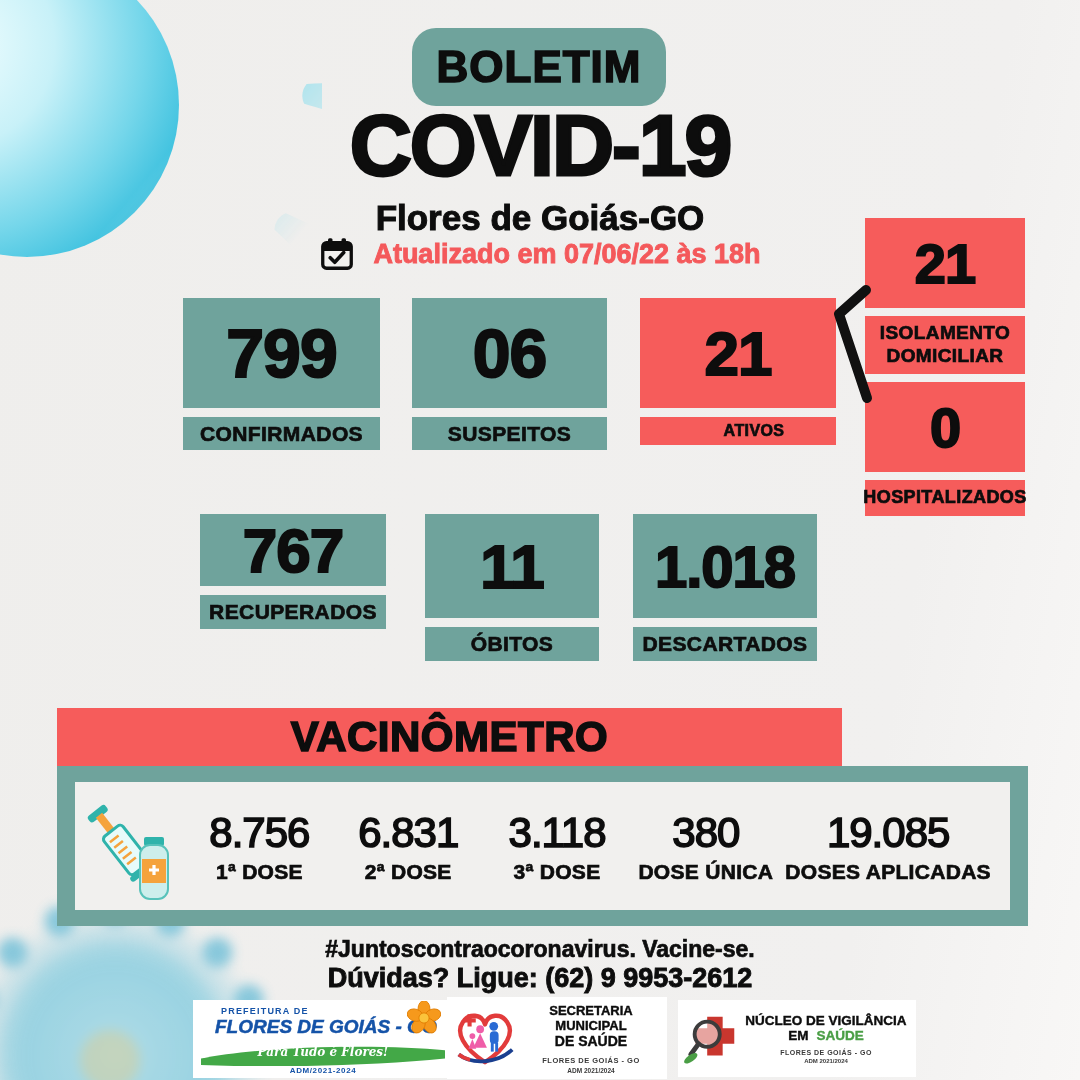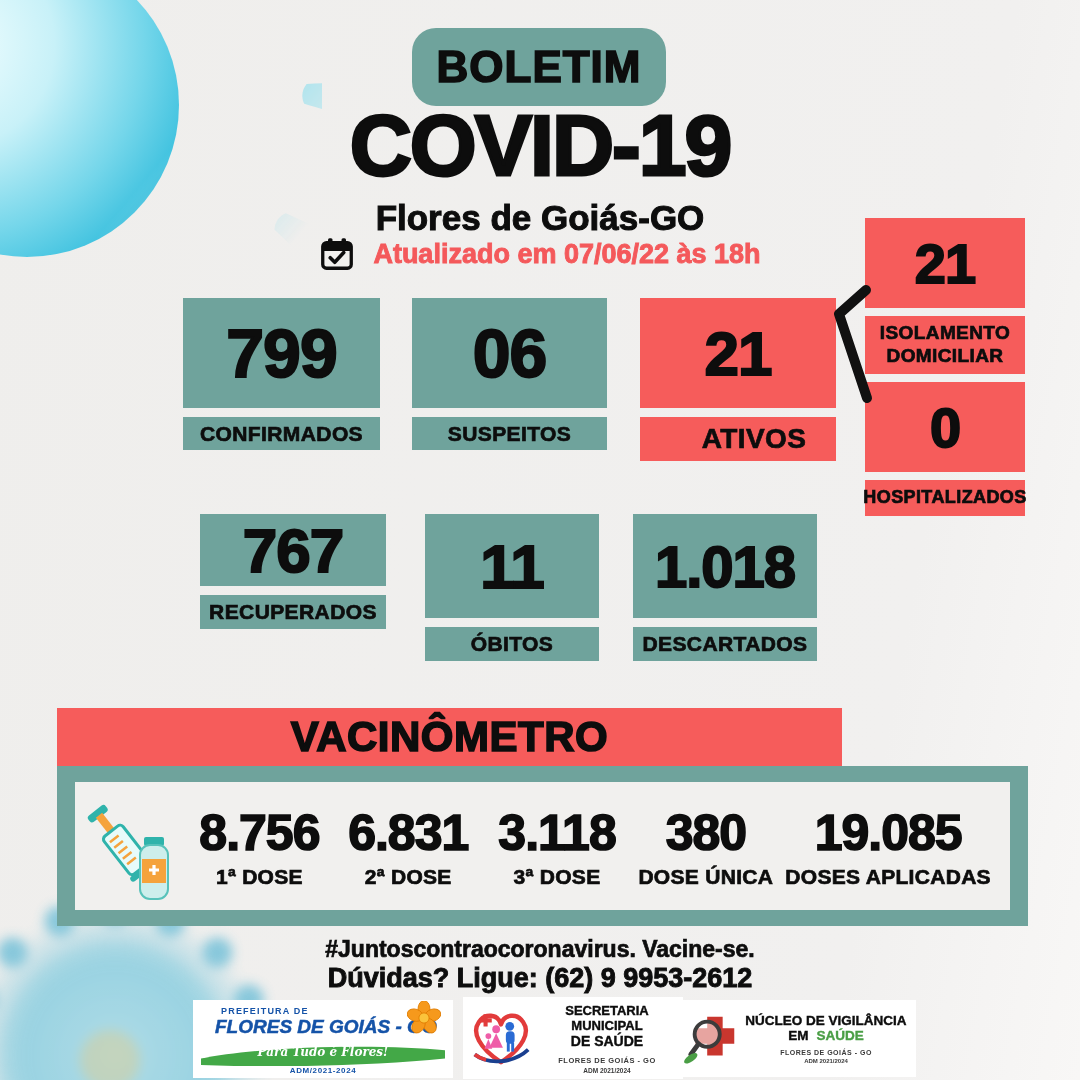--- a/index.html
+++ b/index.html
@@ -34,37 +34,37 @@
   
   .vax-banner{position:absolute;left:57px;top:708px;width:785px;height:58px;background:#F65C5B;
     display:flex;align-items:center;justify-content:center;font-size:42px;font-weight:900;
     -webkit-text-stroke:1.6px #0d0d0d;letter-spacing:.5px;}
   .vax-container{position:absolute;left:57px;top:766px;width:971px;height:160px;background:#6FA39C;}
   .vax-panel{position:absolute;left:18px;top:16px;right:18px;bottom:16px;background:#f1f0ee;
     display:flex;align-items:center;padding:0 14px 0 6px;}
   .vax-icon-wrap{width:104px;display:flex;justify-content:center;}
   .dose-col{flex:1;display:flex;flex-direction:column;align-items:center;gap:3px;}
   .dose-col.wide{flex:1.45;}
-  .dose-value{font-size:50px;font-weight:700;letter-spacing:-1px;-webkit-text-stroke:1.6px #0d0d0d;}
+  .dose-value{font-size:42px;font-weight:400;letter-spacing:-1px;-webkit-text-stroke:1.6px #0d0d0d;}
   .dose-label{font-size:21px;font-weight:700;-webkit-text-stroke:.7px #0d0d0d;letter-spacing:.3px;}
   
   .hash-line{position:absolute;left:0;right:0;top:936px;text-align:center;font-size:23px;font-weight:900;-webkit-text-stroke:.7px #0d0d0d;}
   .contact-line{position:absolute;left:0;right:0;top:963px;text-align:center;font-size:27px;font-weight:900;-webkit-text-stroke:.9px #0d0d0d;}
   .logo{position:absolute;background:#ffffff;padding-left:12px;}
   .logo1{left:193px;top:1000px;width:248px;height:78px;}
   .pref-top{margin:6px 0 0 16px;font-size:9px;font-weight:700;color:#1553a8;letter-spacing:1.2px;}
   .pref-name{margin:0 0 0 10px;font-size:19px;font-weight:900;font-style:italic;color:#1553a8;
     -webkit-text-stroke:.5px #1553a8;white-space:nowrap;}
   .pref-flower{position:absolute;right:12px;top:1px;}
   .pref-band-wrap{position:absolute;left:8px;right:8px;top:42px;height:24px;}
   .pref-band{position:absolute;left:0;top:0;width:100%;height:100%;}
   .pref-slogan{position:absolute;left:0;right:0;top:3px;text-align:center;color:#fff;
     font-family:"DejaVu Serif",serif;font-style:italic;font-size:12px;font-weight:700;}
   .pref-adm{position:absolute;bottom:3px;left:0;right:0;text-align:center;font-size:8px;font-weight:700;color:#1553a8;letter-spacing:.6px;}
-  .logo2{left:447px;top:997px;width:220px;height:82px;display:flex;align-items:center;padding:2px 4px;box-sizing:border-box;margin-left:16px;}
+  .logo2{left:447px;top:997px;width:220px;height:82px;display:flex;align-items:center;padding:2px 4px;box-sizing:border-box;}
   .sec-text{flex:1;text-align:center;}
   .sec-line1{font-size:13px;font-weight:900;-webkit-text-stroke:.4px #0d0d0d;}
   .sec-line2{font-size:14px;font-weight:900;-webkit-text-stroke:.4px #0d0d0d;}
   .sec-city{font-size:7.5px;font-weight:700;letter-spacing:.5px;margin-top:7px;color:#3a3a3a;}
   .sec-adm{font-size:6.5px;font-weight:700;margin-top:2px;color:#3a3a3a;}
   .logo3{left:678px;top:1000px;width:238px;height:77px;display:flex;align-items:center;padding:2px 6px;box-sizing:border-box;}
   .nuc-text{flex:1;text-align:center;}
   .nuc-line1{font-size:13.5px;font-weight:900;-webkit-text-stroke:.4px #0d0d0d;}
   .nuc-line2{font-size:13.5px;font-weight:900;}
   .nuc-prefix{-webkit-text-stroke:.4px #0d0d0d;}
@@ -154,21 +154,21 @@
   <div class="stat" style="left:183px;top:298px;width:197px;">
     <div class="box value" style="height:110px;font-size:68px;">799</div>
     <div class="box slabel" style="height:33px;">CONFIRMADOS</div>
   </div>
   <div class="stat" style="left:412px;top:298px;width:195px;">
     <div class="box value" style="height:110px;font-size:68px;">06</div>
     <div class="box slabel" style="height:33px;">SUSPEITOS</div>
   </div>
   <div class="stat" style="left:640px;top:298px;width:196px;">
     <div class="box red value" style="height:110px;font-size:62px;">21</div>
-    <div class="box red slabel" style="height:44px;font-size:28px;padding-left:32px;">ATIVOS</div>
+    <div class="box red slabel" style="height:28px;font-size:16px;padding-left:32px;">ATIVOS</div>
   </div>
 
   <div class="rbox value" style="top:218px;height:90px;font-size:56px;">21</div>
   <div class="rbox slabel" style="top:316px;height:58px;font-size:19px;padding:3px 8px;box-sizing:border-box;">ISOLAMENTO DOMICILIAR</div>
   <div class="rbox value" style="top:382px;height:90px;font-size:56px;">0</div>
   <div class="rbox slabel" style="top:480px;height:36px;font-size:18px;">HOSPITALIZADOS</div>
 
   <svg class="connector" width="1080" height="1080" viewBox="0 0 1080 1080" aria-hidden="true">
     <polyline points="866,290 839,314 867,398" fill="none" stroke="#111111" stroke-width="10" stroke-linecap="round" stroke-linejoin="round"></polyline>
   </svg>

